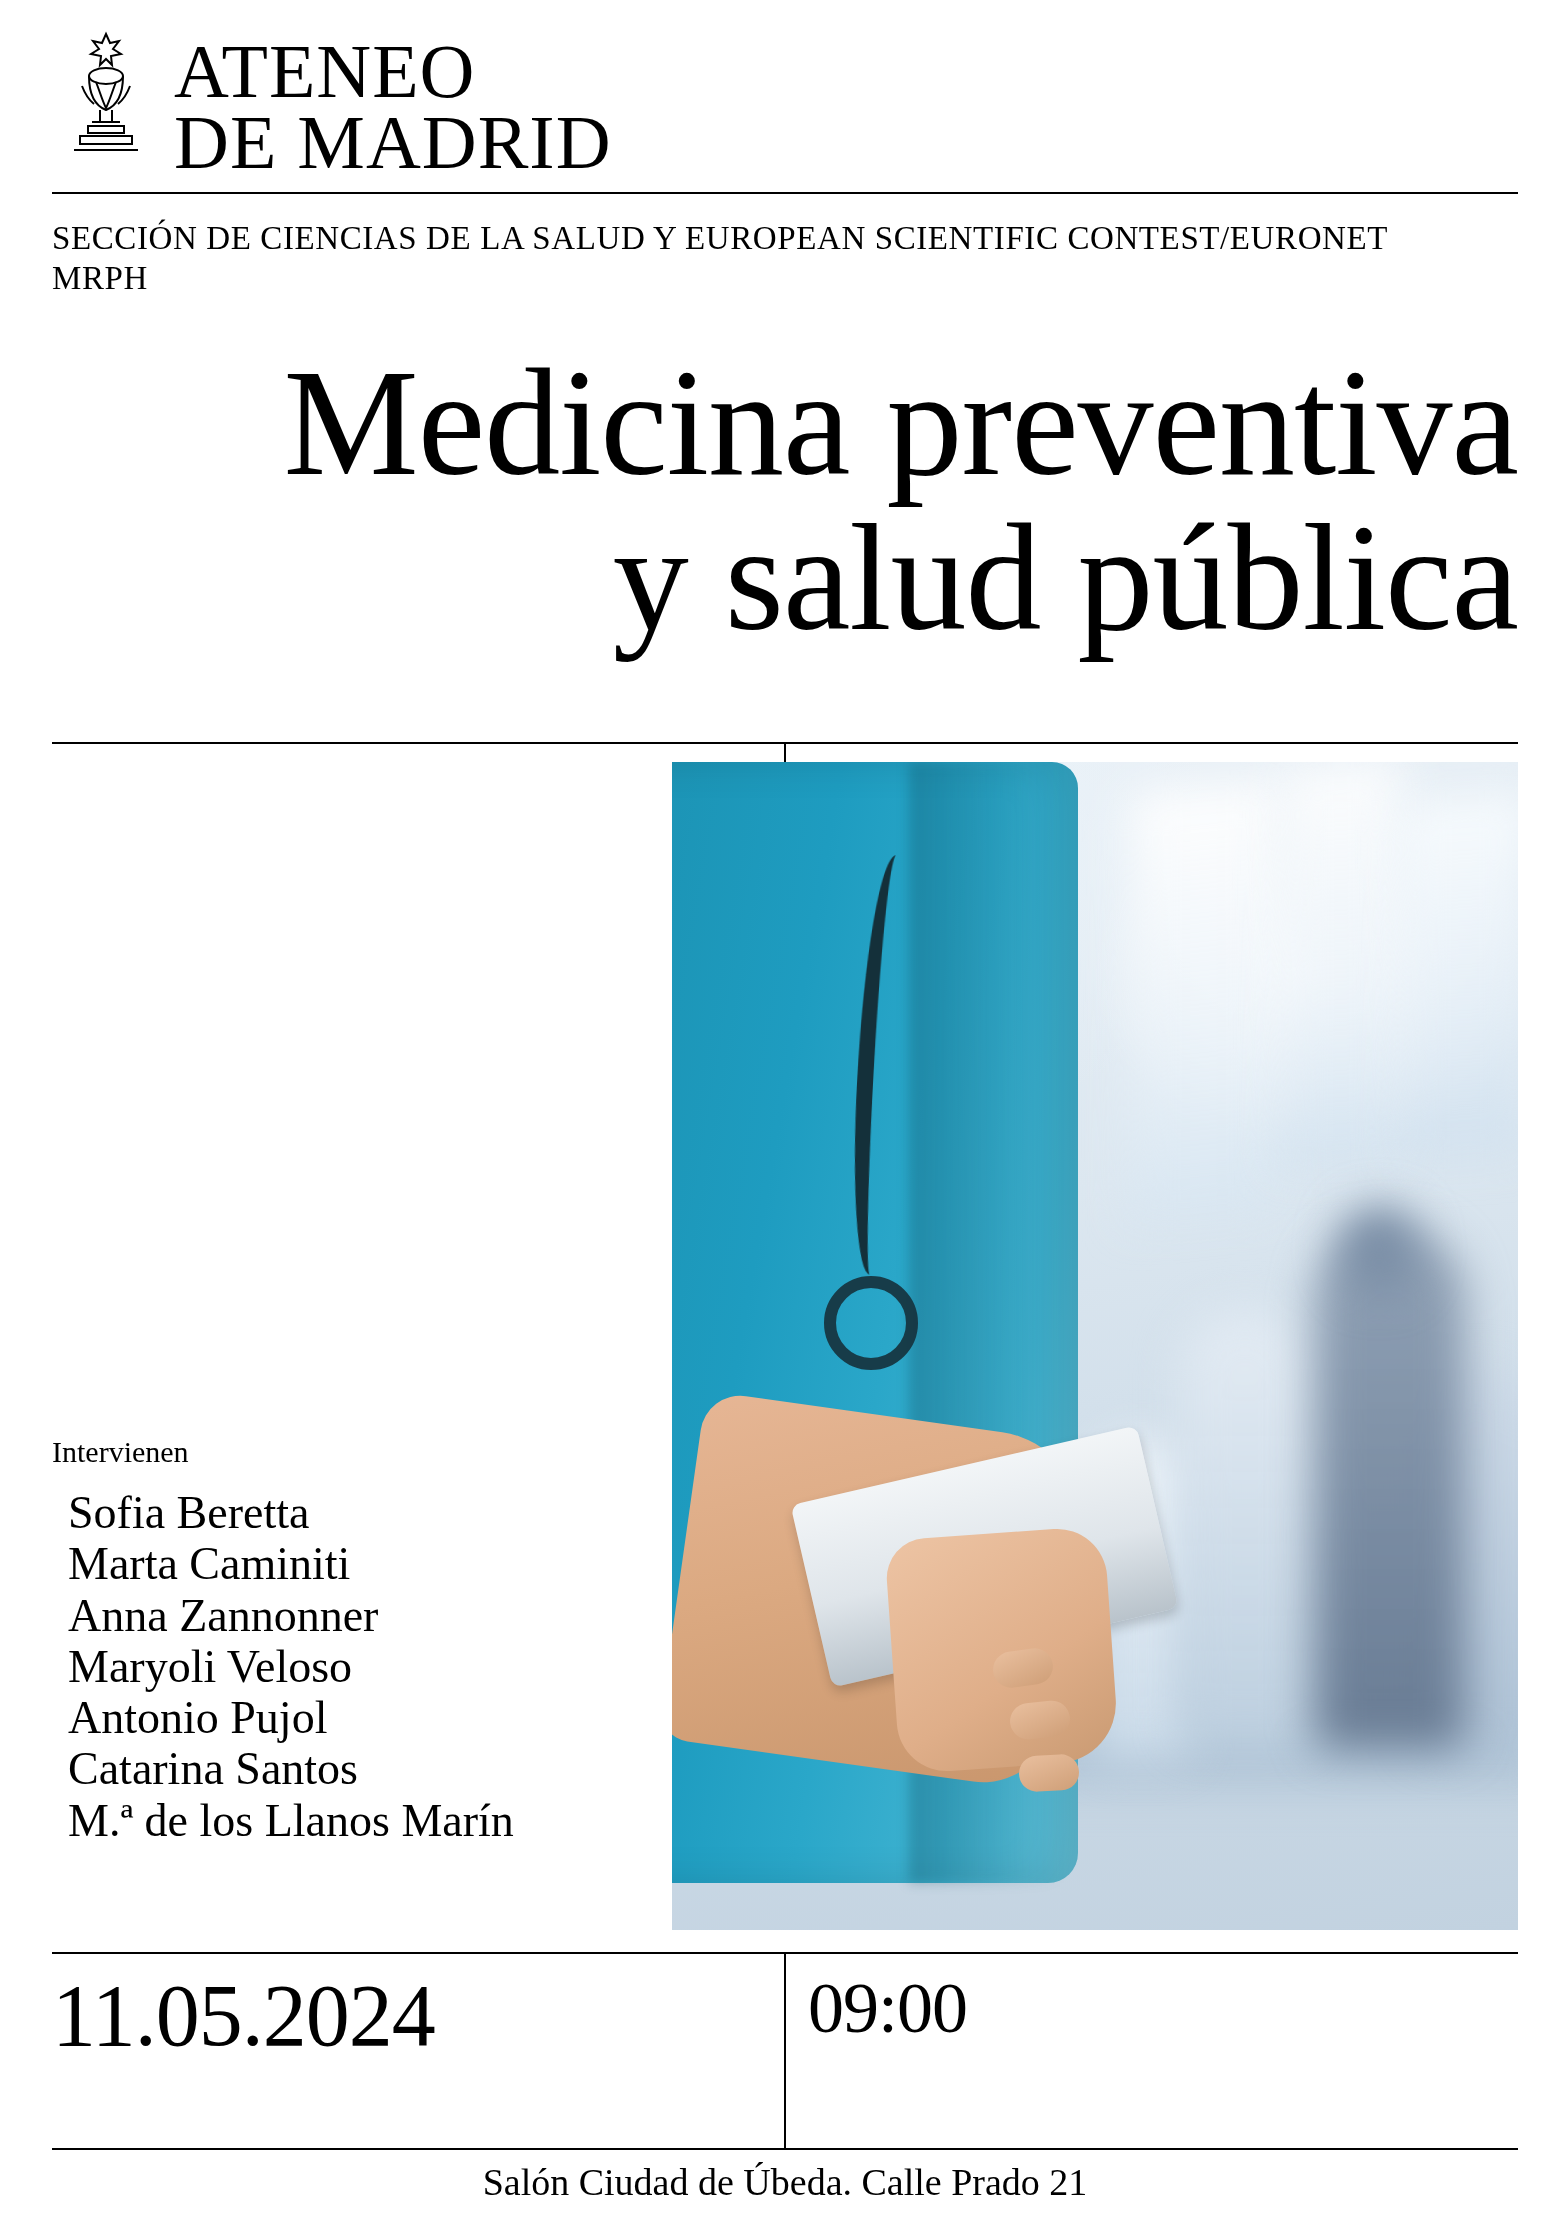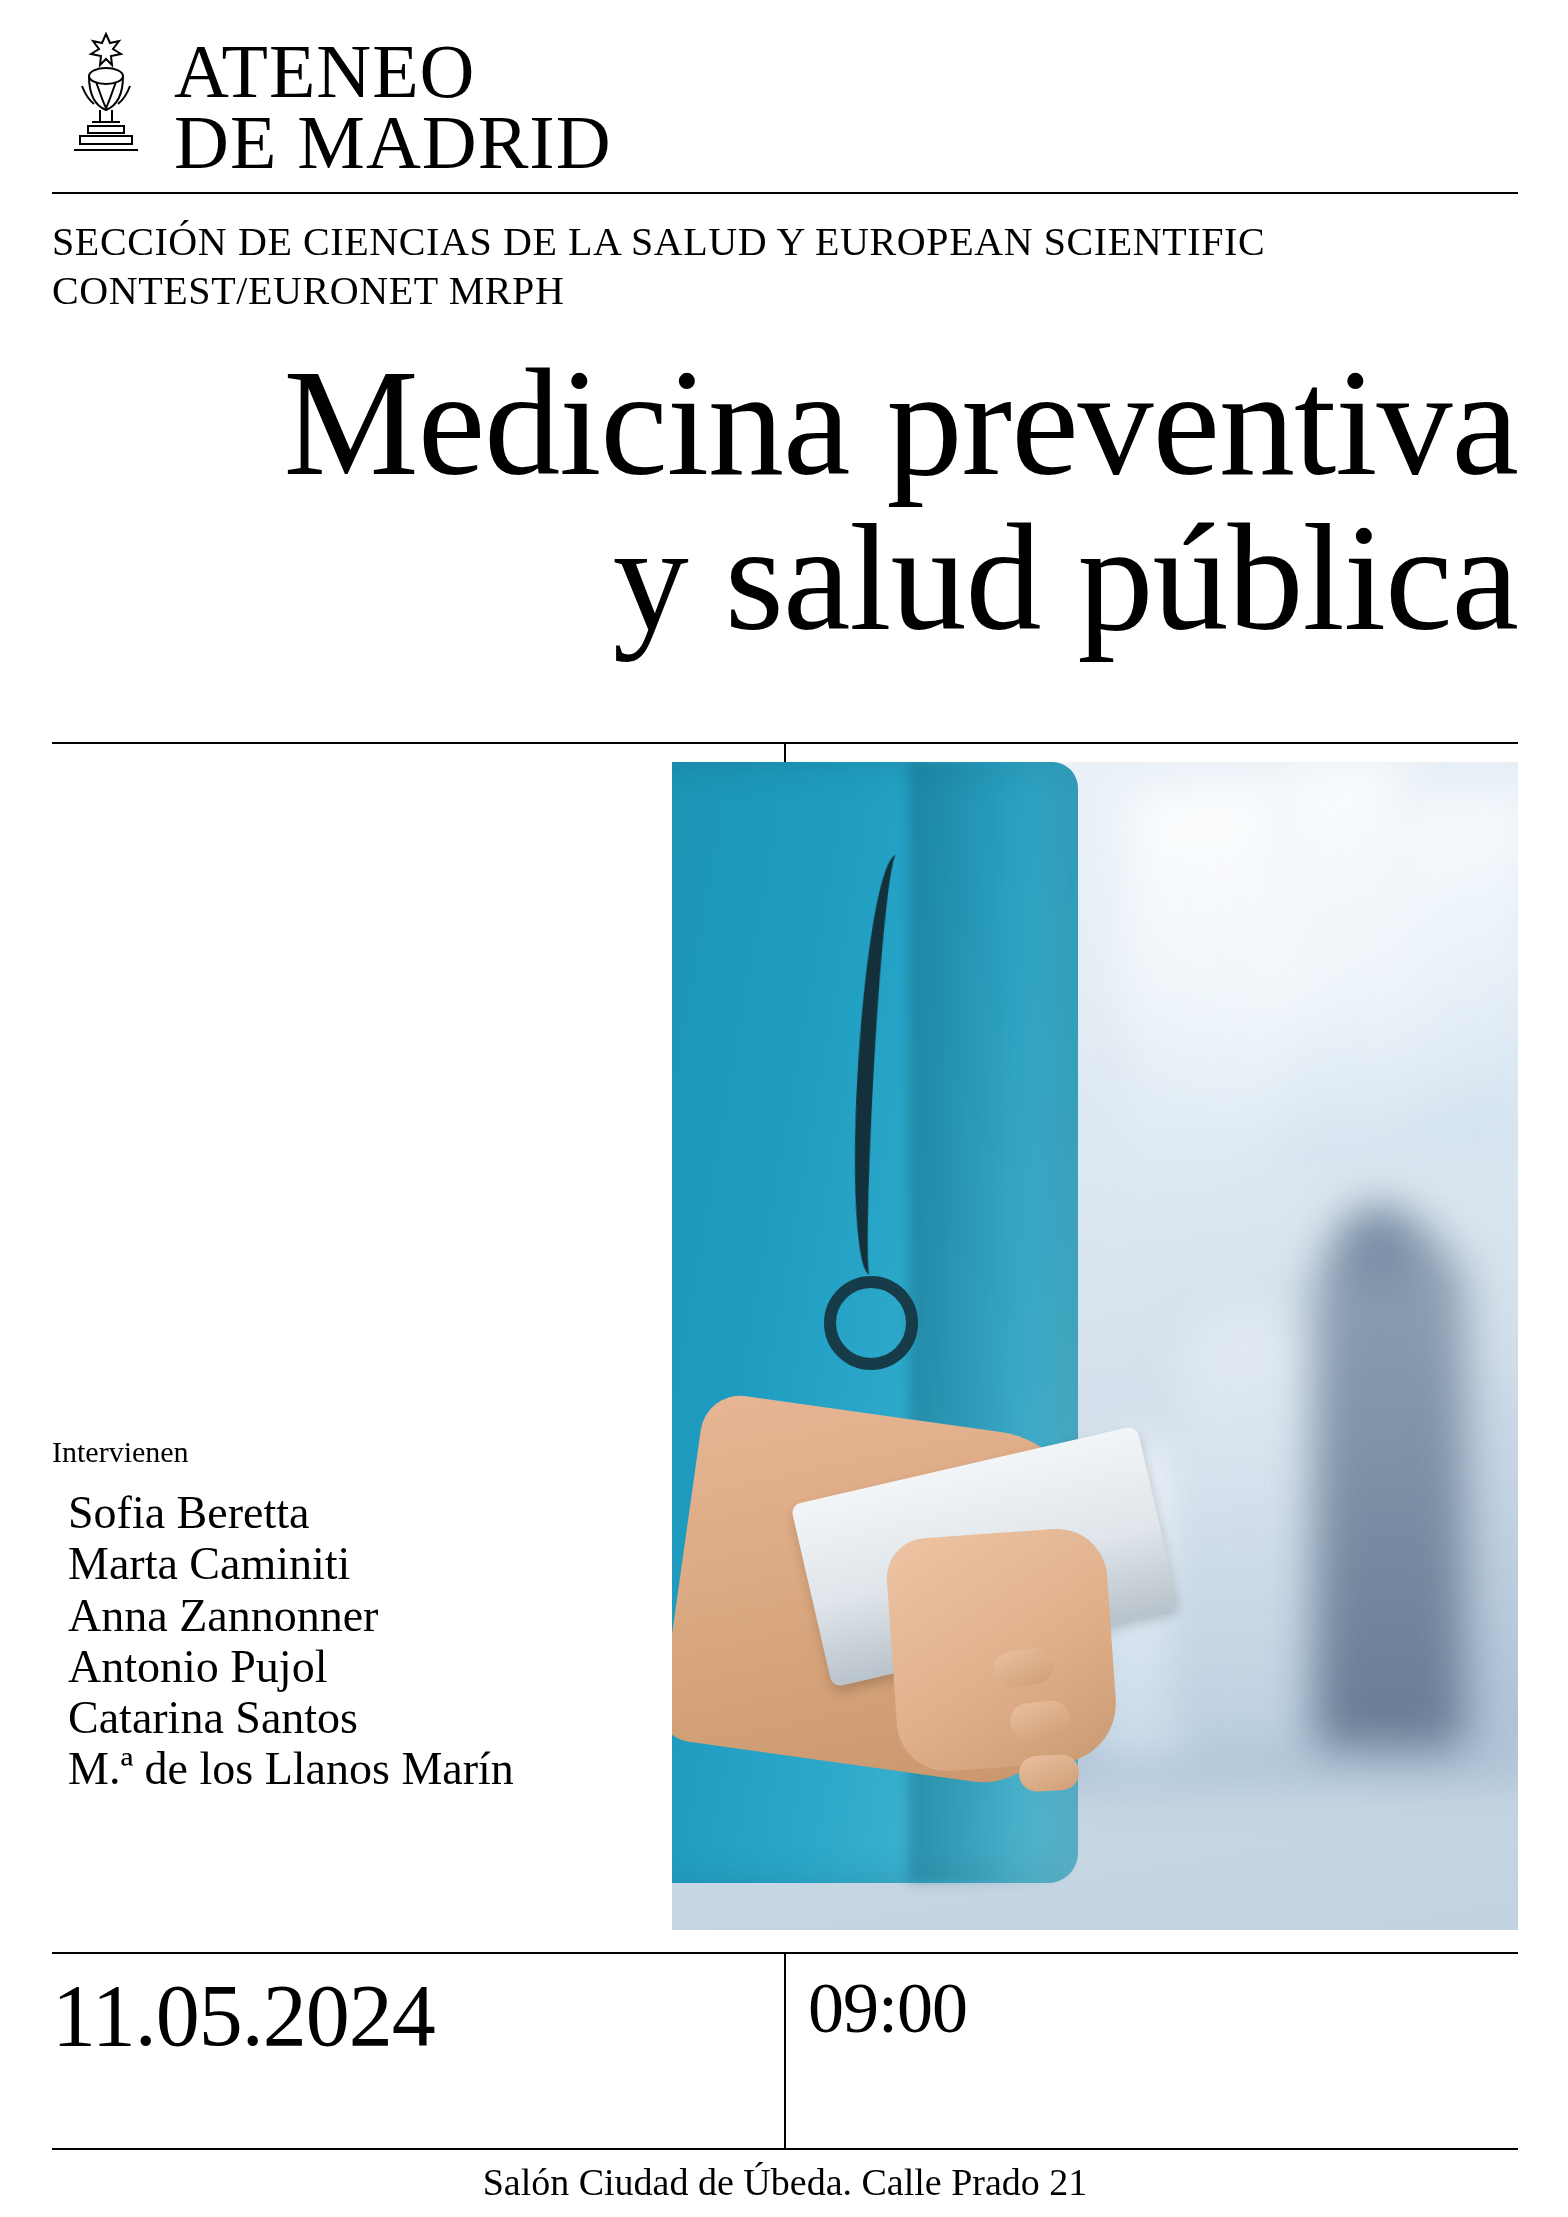--- a/index.html
+++ b/index.html
@@ -67,21 +67,21 @@
   }
   .vline-img { left: 784px; top: 742px; height: 482px; }
   .vline-date { left: 784px; top: 1952px; height: 196px; }
 
   
   .section-line {
     position: absolute;
     left: 52px;
     top: 218px;
     width: 1400px;
-    font-size: 40px;
+    font-size: 33px;
     letter-spacing: 0.6px;
     line-height: 1.22;
     text-transform: uppercase;
     font-family: "Liberation Serif", serif;
   }
 
   
   .title {
     position: absolute;
     left: 52px;
@@ -362,20 +362,21 @@
     <div class="finger f2"></div>
     <div class="finger f3"></div>
   </div>
 
   <div class="speakers">
     <div class="intro">Intervienen</div>
     <ul>
       <li>Sofia Beretta</li>
       <li>Marta Caminiti</li>
       <li>Anna Zannonner</li>
+      <li>Maryoli Veloso</li>
       <li>Antonio Pujol</li>
       <li>Catarina Santos</li>
       <li>M.ª de los Llanos Marín</li>
     </ul>
   </div>
 
   <div class="rule rule-bottom"></div>
   <div class="vline vline-date"></div>
 
   <div class="date">11.05.2024</div>

